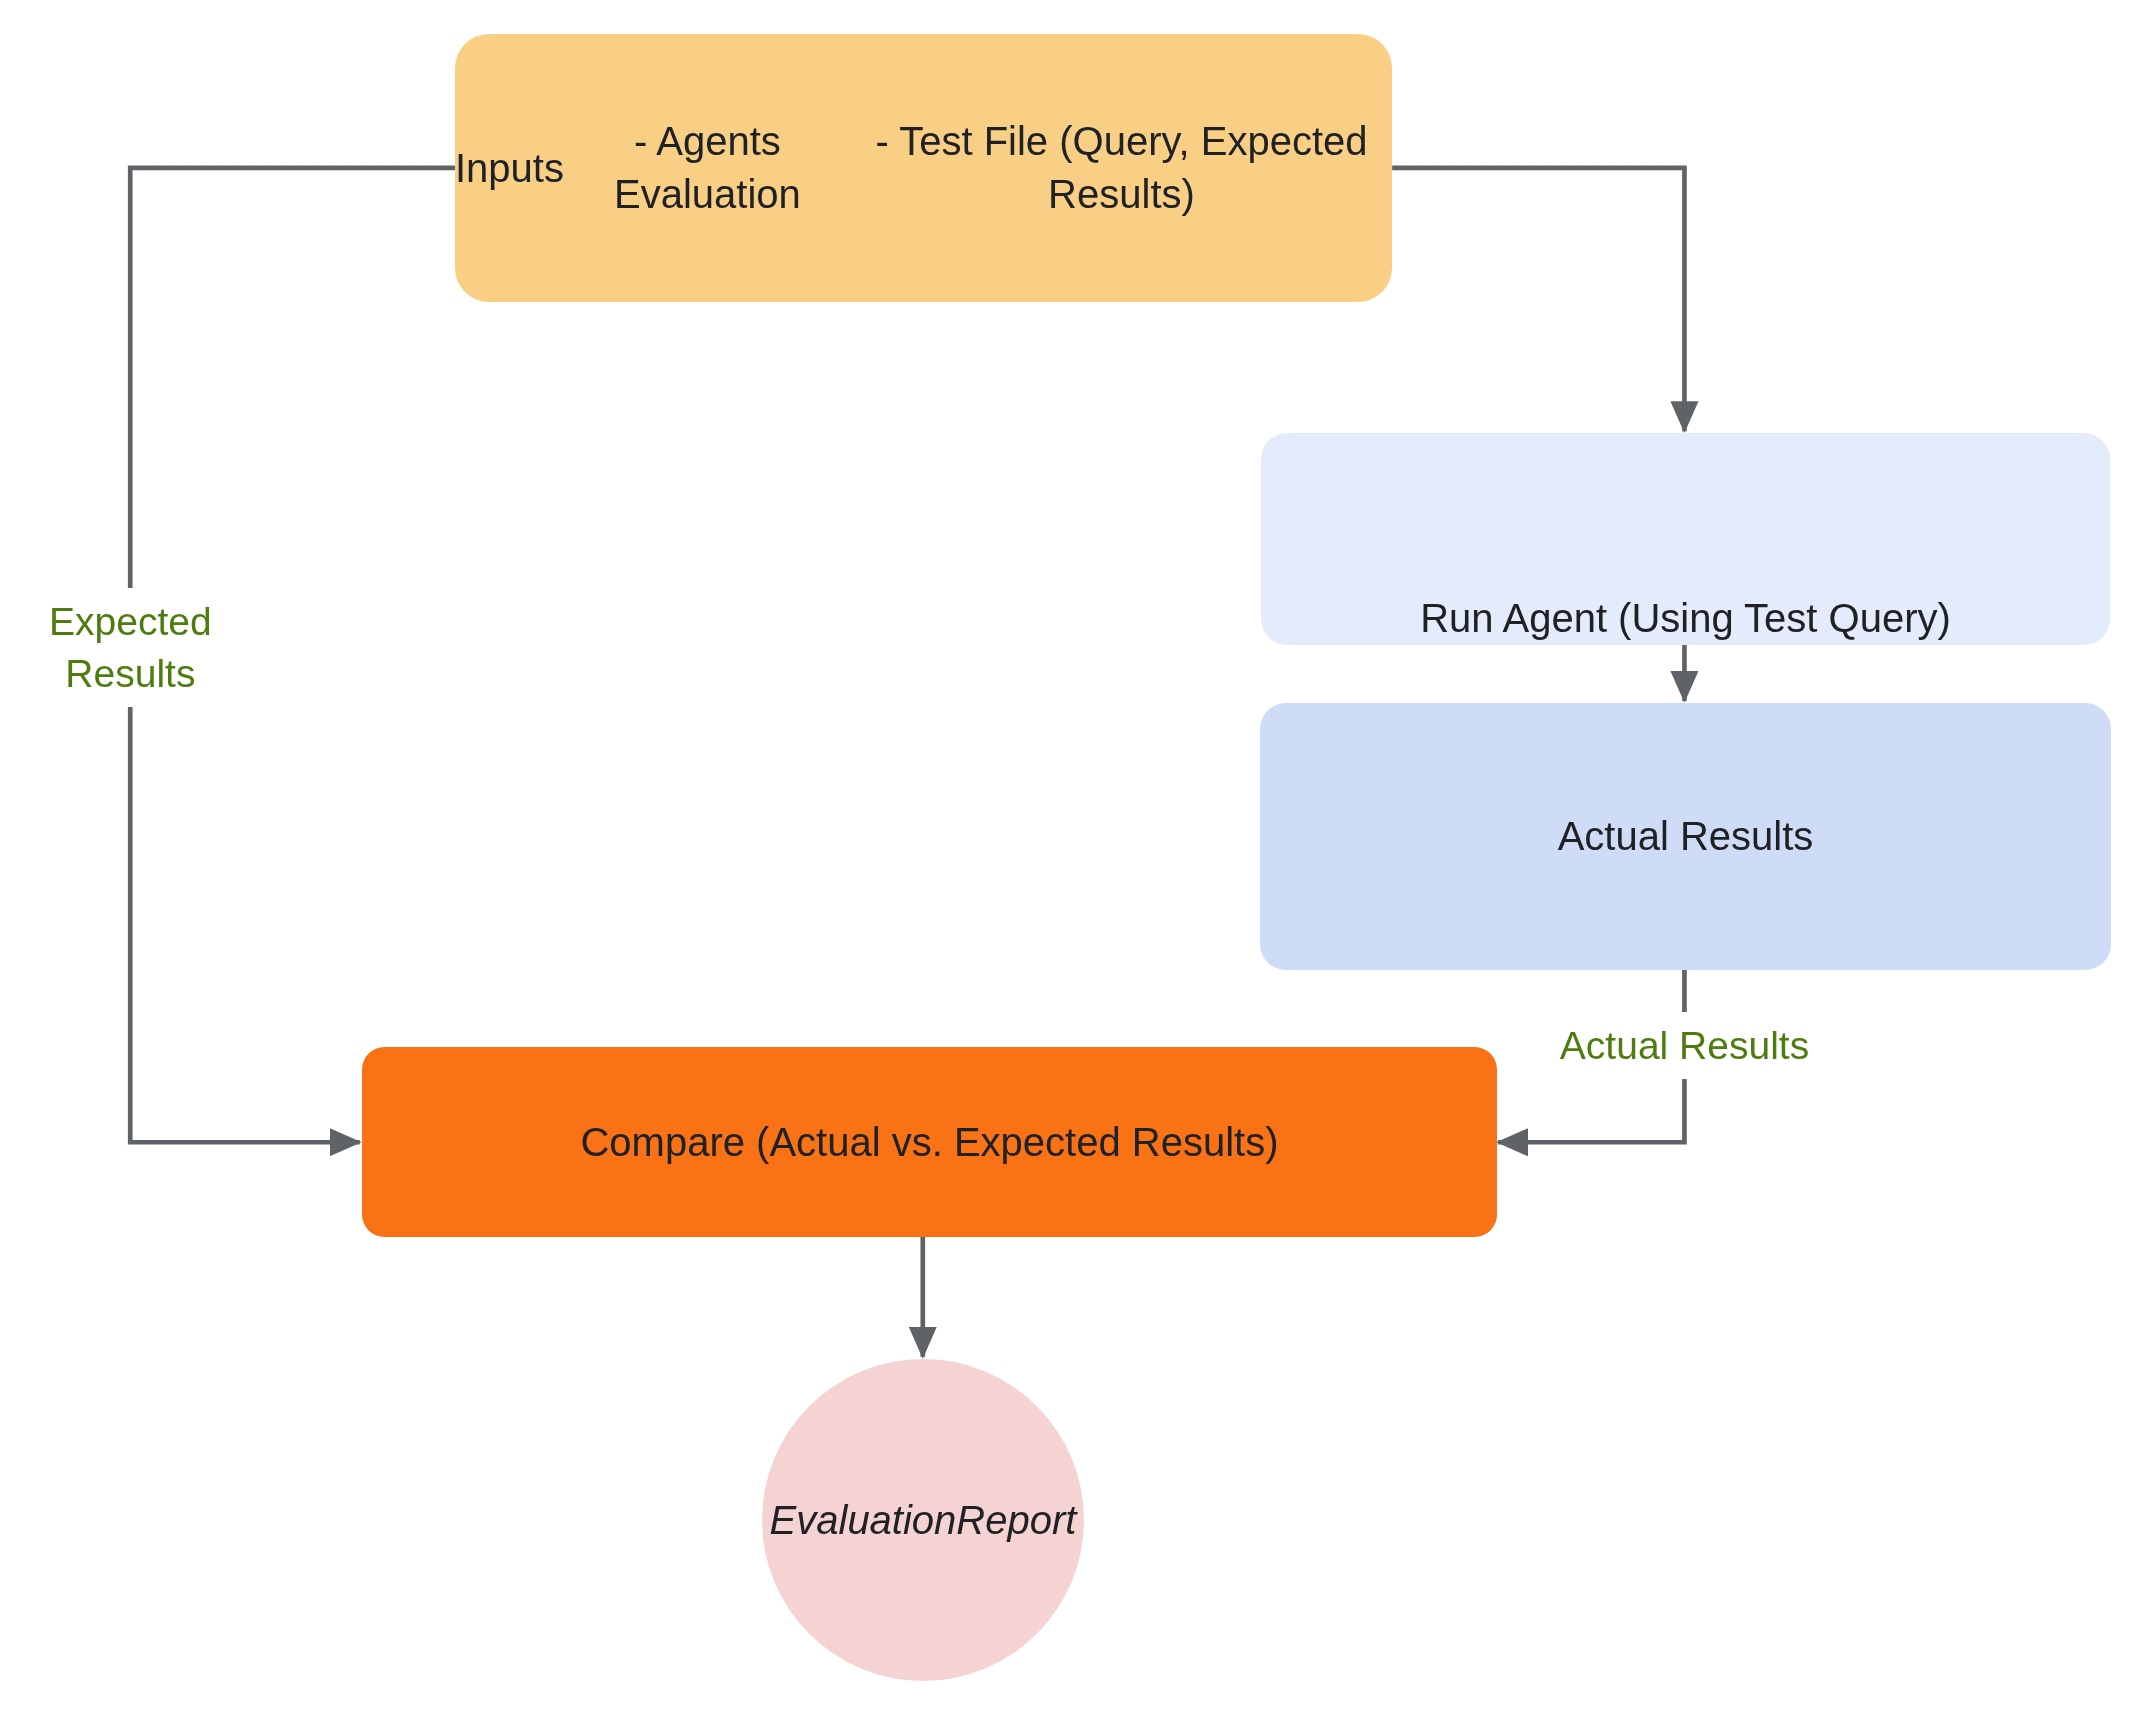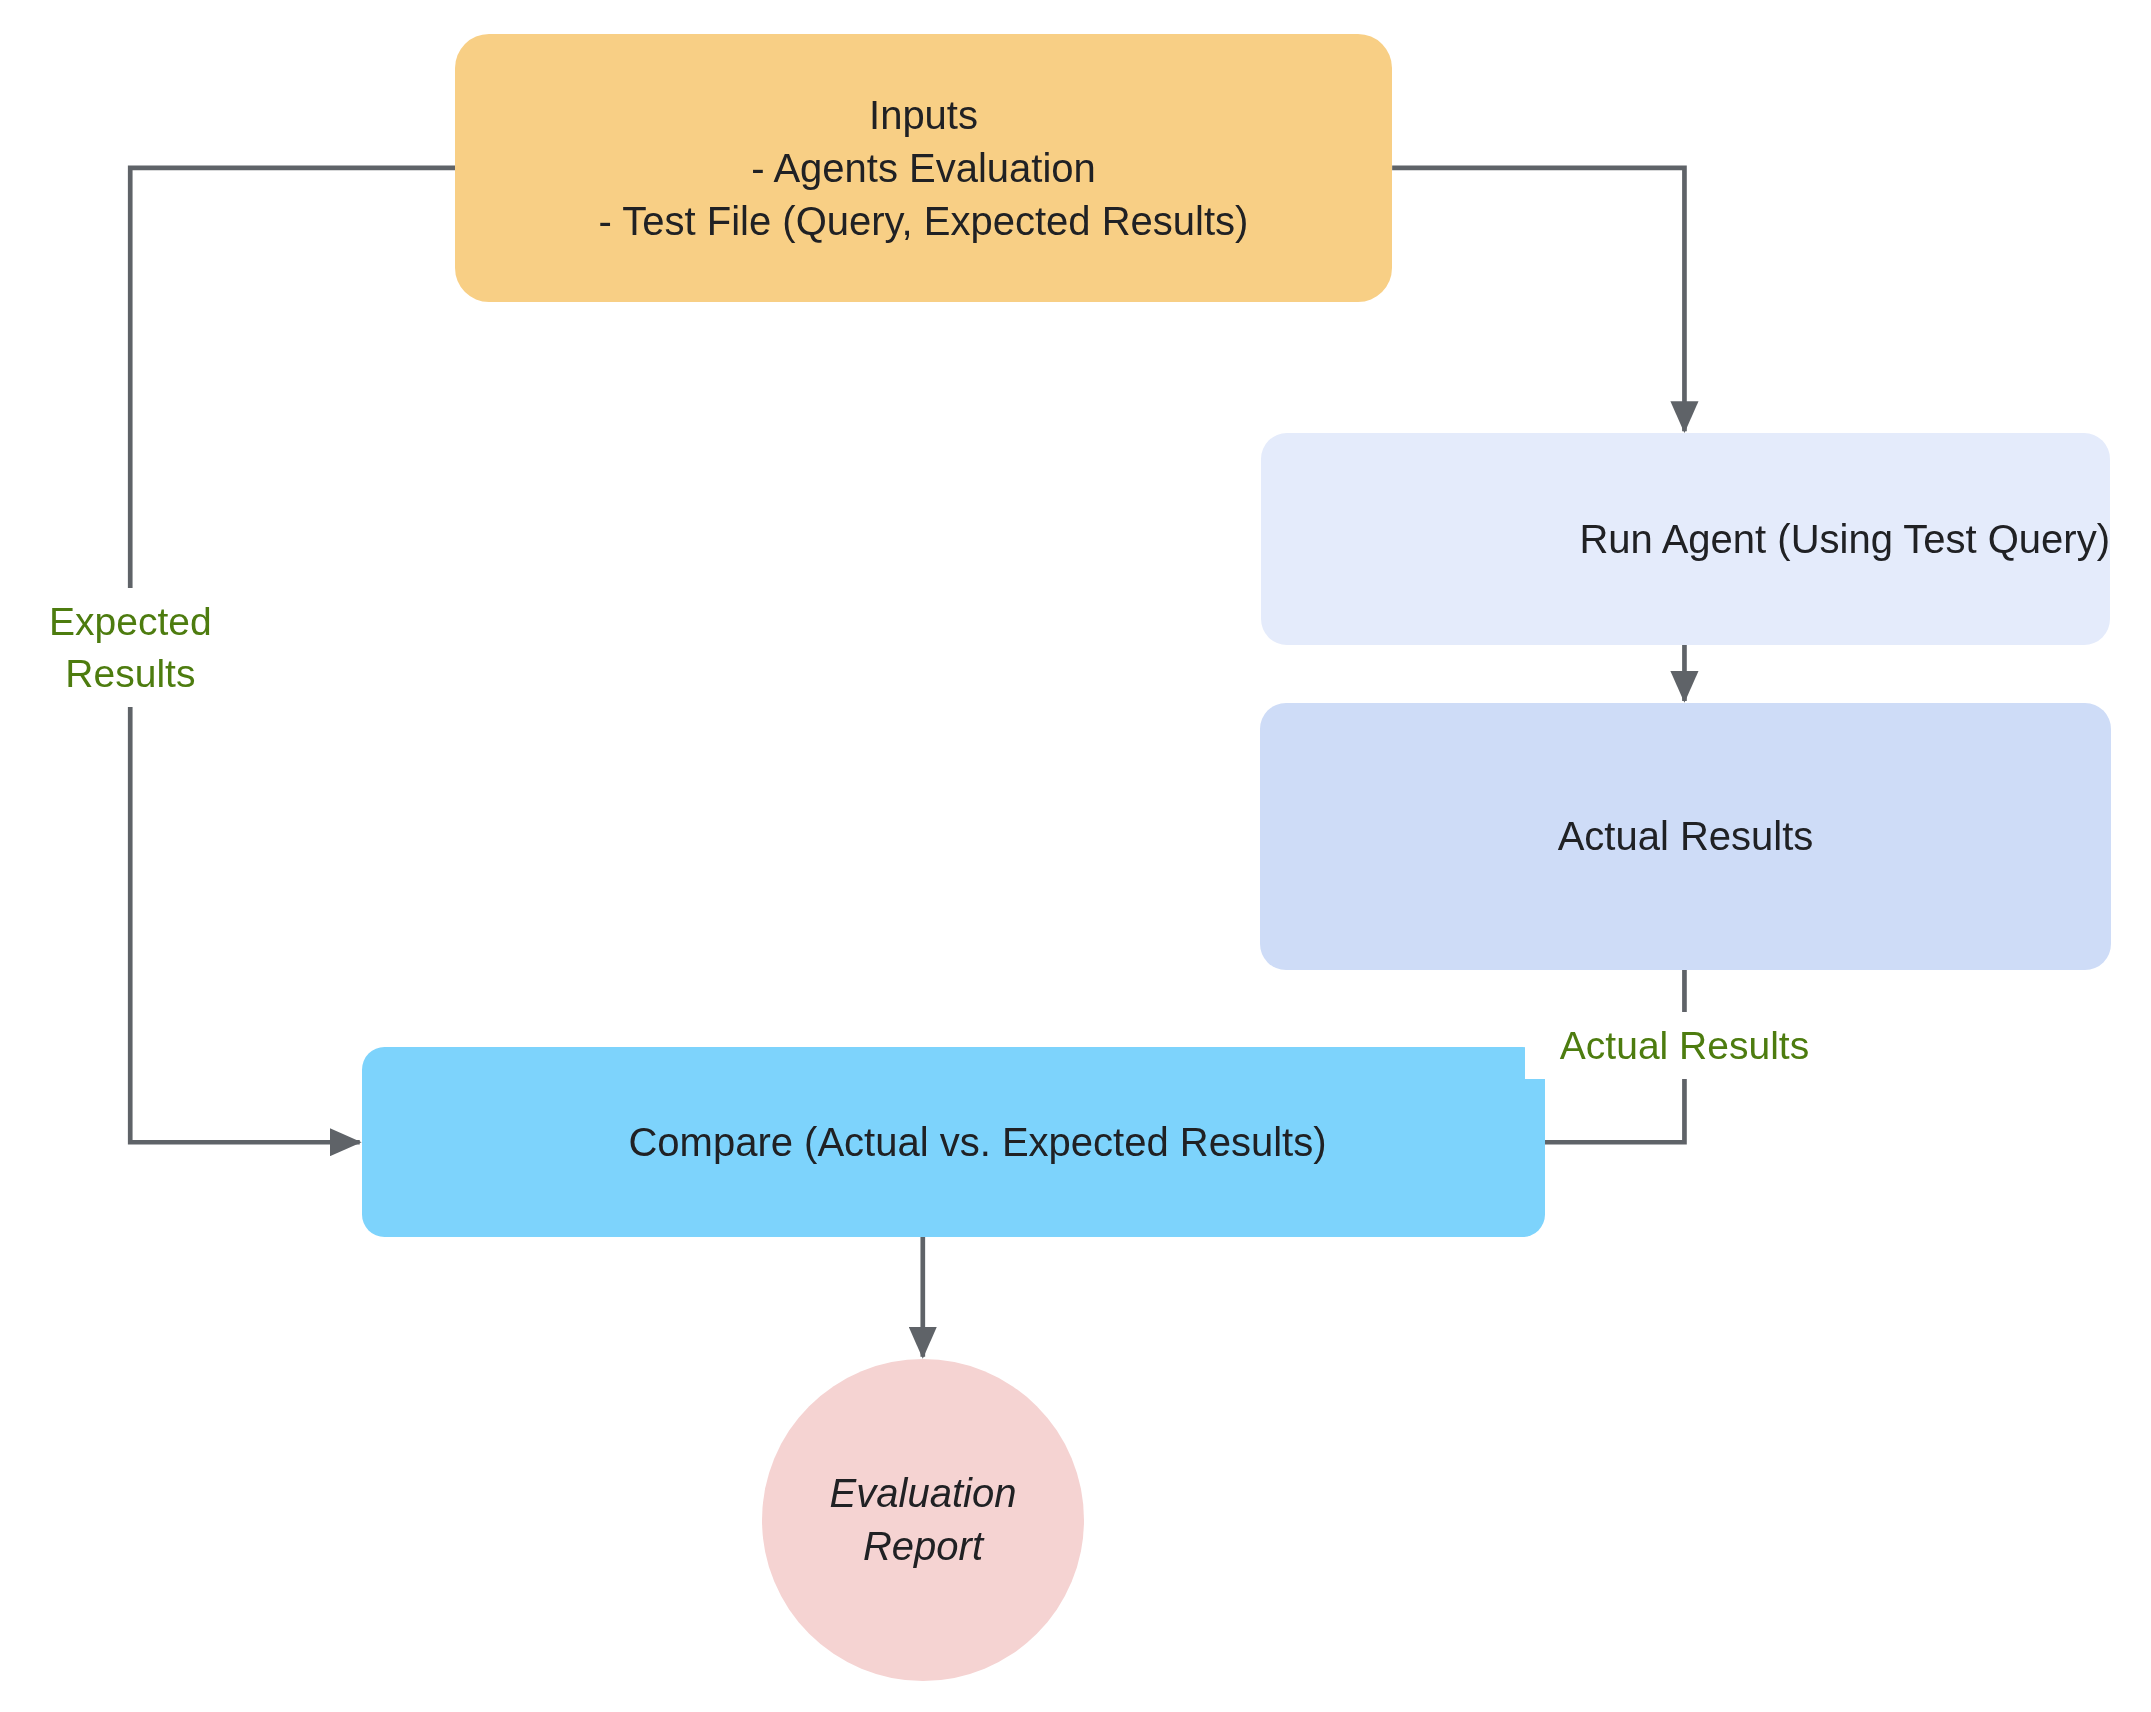--- a/index.html
+++ b/index.html
@@ -20,21 +20,21 @@
     left: 0;
     top: 0;
     width: 2151px;
     height: 1713px;
     z-index: 1;
   }
   .node {
     position: absolute;
     z-index: 2;
     display: flex;
-    flex-direction: column;
+    flex-direction: row;
     align-items: center;
     justify-content: center;
     text-align: center;
     color: #202124;
     font-size: 40px;
     line-height: 53px;
     font-weight: 400;
   }
   .node-inputs {
     left: 455px; top: 34px;
@@ -109,21 +109,21 @@
   </div>
 
   <div class="node node-run-agent" style="background-color: rgb(228, 235, 251); align-items: flex-end;">
     <div>Run Agent (Using Test Query)</div>
   </div>
 
   <div class="node node-actual-results" style="background-color: rgb(206, 220, 247);">
     <div>Actual Results</div>
   </div>
 
-  <div class="node node-compare" style="background-color: #7dd3fc; padding-left: 48px;">
+  <div class="node node-compare" style="background-color: #f97316;">
     <div>Compare (Actual vs. Expected Results)</div>
   </div>
 
   <div class="node node-circle" style="background-color: rgb(245, 211, 210);">
     <div>Evaluation</div>
     <div>Report</div>
   </div>
 
   <div class="edge-label edge-label-expected">Expected Results</div>
 

